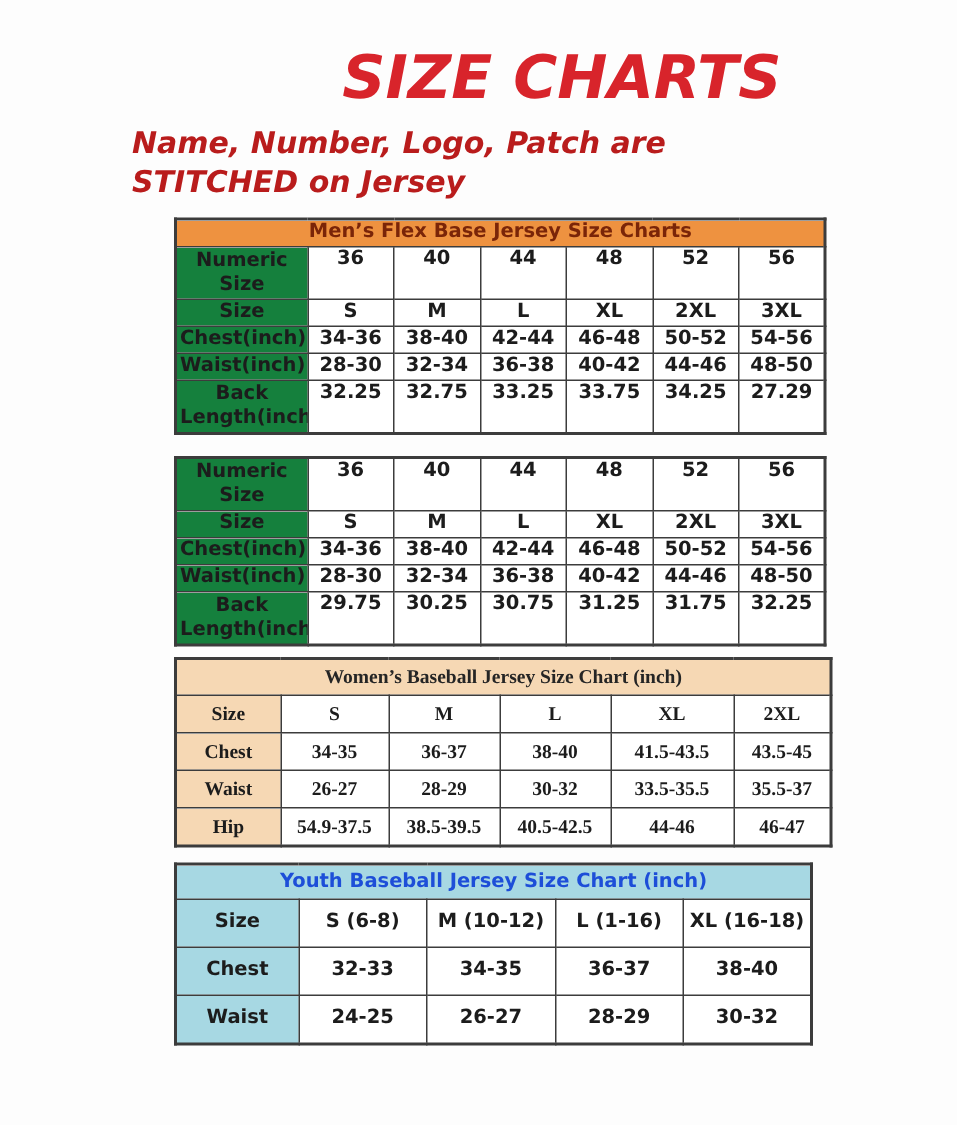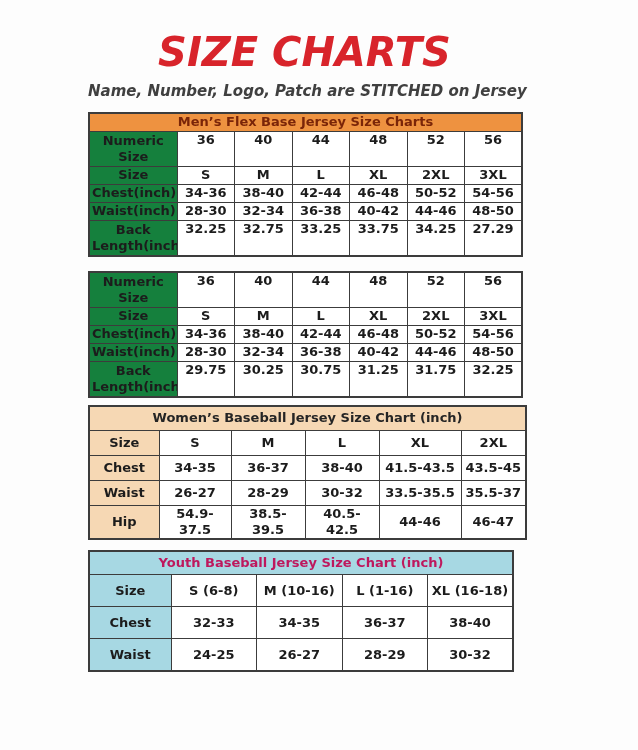--- a/index.html
+++ b/index.html
@@ -13,42 +13,42 @@
     width: 638px;
     height: 750px;
     background: #fdfdfd;
     overflow: hidden;
   }
   .page-title {
     margin: 0;
     padding-top: 30px;
     margin-left: 88px;
     width: 433px;
-    text-align: center;
+    text-align: right;
     font-size: 40px;
     line-height: 1.1;
     font-style: italic;
     font-weight: 800;
     color: #d8242b;
   }
   .page-subtitle {
     margin: 8px 0 0 88px;
     width: 450px;
-    font-size: 15px;
+    font-size: 20px;
     line-height: 1.32;
     font-style: italic;
     font-weight: 800;
-    color: #404040;
+    color: #b91c1c;
   }
   .tables-region { margin-top: 8px; }
 
   table.size-table {
     border-collapse: collapse;
     table-layout: fixed;
-    margin-left: 88px;
+    margin-left: 116px;
     border: 2px solid #3c3c3c;
     background: #ffffff;
   }
   table.size-table td {
     border: 1px solid #3c3c3c;
     text-align: center;
     vertical-align: middle;
     font-size: 13px;
     font-weight: 700;
     color: #1c1c1c;
@@ -64,27 +64,27 @@
   .theme-orange td            { height: 17px; }
   .theme-orange tr.tall td    { height: 34px; vertical-align: top; }
   .theme-orange tr.tall td.label { vertical-align: middle; }
 
   
   .theme-peach td.title-cell { background: #f6d8b4; color: #252525; height: 23px; }
   .theme-peach td.label      { background: #f6d8b4; }
   .theme-peach td            { height: 24px; }
 
   
-  .theme-blue td.title-cell { background: #a7d8e3; color: #be185d; height: 22px; }
+  .theme-blue td.title-cell { background: #a7d8e3; color: #1d4ed8; height: 22px; }
   .theme-blue td.label      { background: #a7d8e3; }
   .theme-blue td            { height: 31px; }
 
   #table-mens_flex { margin-top: 10px; }
   #table-mens_cool { margin-top: 14px; }
-  #table-womens    { margin-top: 7px;  }
+  #table-womens    { margin-top: 7px; font-family: Liberation Serif, serif;  }
   #table-youth     { margin-top: 10px; }
 </style>
 </head>
 <body>
 
 <div class="page">
   <h1 class="page-title">SIZE CHARTS</h1>
   <p class="page-subtitle">Name, Number, Logo, Patch are STITCHED on Jersey</p>
   <div class="tables-region">
       <table class="size-table theme-orange" id="table-mens_flex" style="width: 433px;">
@@ -261,21 +261,21 @@
           <col style="width: 85.5px;">
           <col style="width: 85.5px;">
         </colgroup>
         <tbody>
           <tr>
             <td class="title-cell" colspan="5">Youth Baseball Jersey Size Chart (inch)</td>
           </tr>
           <tr>
             <td class="label">Size</td>
             <td class="val">S (6-8)</td>
-            <td class="val">M (10-16)</td>
+            <td class="val">M (10-12)</td>
             <td class="val">L (1-16)</td>
             <td class="val">XL (16-18)</td>
           </tr>
           <tr>
             <td class="label">Chest</td>
             <td class="val">32-33</td>
             <td class="val">34-35</td>
             <td class="val">36-37</td>
             <td class="val">38-40</td>
           </tr>

